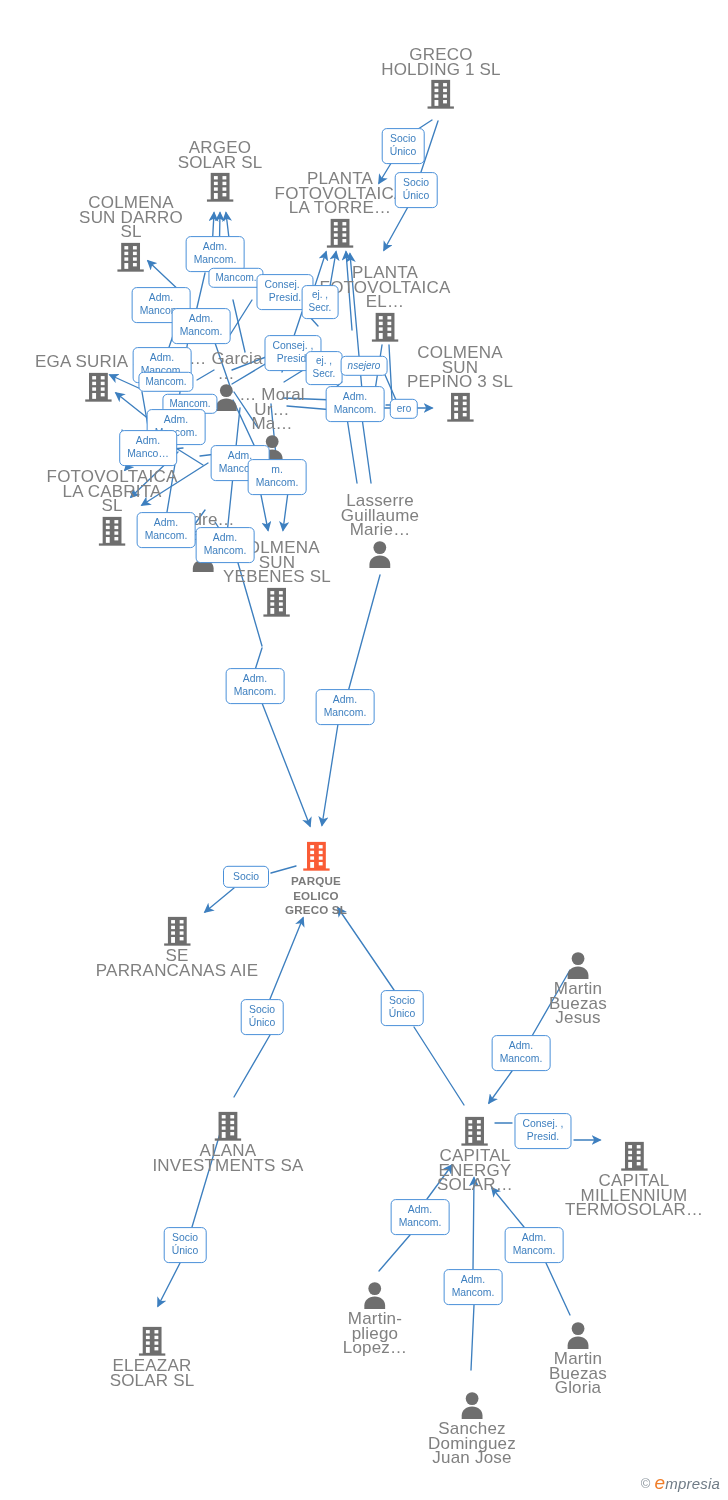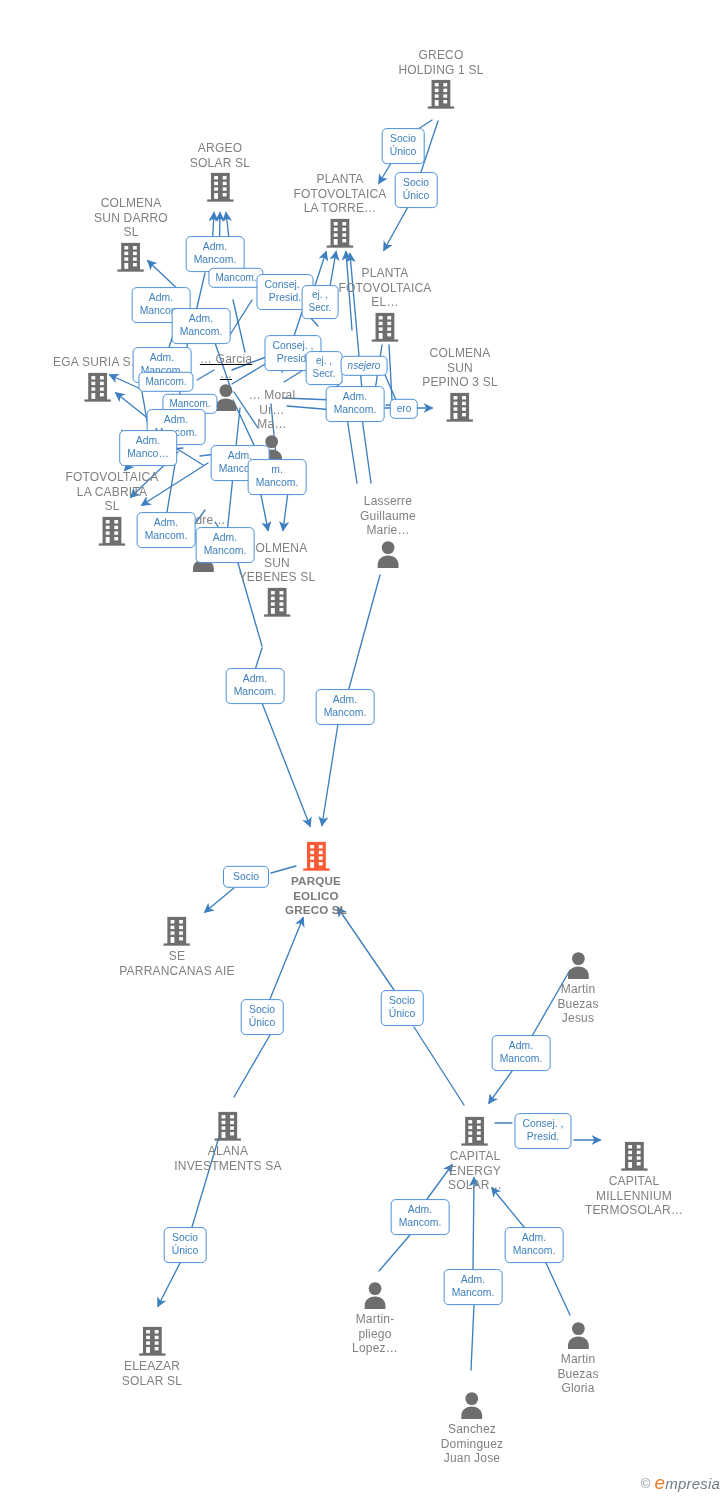--- a/index.html
+++ b/index.html
@@ -9,21 +9,21 @@
     width:728px;height:1500px;position:relative;overflow:hidden;
     -webkit-font-smoothing:antialiased;
   }
   #graph{position:absolute;left:0;top:0;width:728px;height:1500px;}
   #edges{position:absolute;left:0;top:0;width:728px;height:1500px;pointer-events:none;}
 
   
   .node{position:absolute;transform:translate(-50%,0);text-align:center;}
   .node .glyph{display:block;margin:0 auto;line-height:0;}
   .node .caption{
-    display:block;color:#808080;font-size:12px;line-height:14.6px;
+    display:block;color:#808080;font-size:17px;line-height:14.6px;
     letter-spacing:.2px;white-space:pre-line;
   }
   .node.label-above .caption{margin-bottom:1px;}
   .node.label-below .caption{margin-top:2px;}
   .node.focus .caption{color:#7a7a7a;font-weight:bold;font-size:11.6px;}
 
   
   .rel{
     position:absolute;transform:translate(-50%,-50%);
     background:#ffffff;border:1.3px solid #4a90d9;border-radius:5px;
@@ -325,21 +325,21 @@
               <rect x="18.5" y="5.4" width="4.1" height="3.6"></rect>
               <rect x="9.4" y="11.4" width="4.1" height="3.6"></rect>
               <rect x="18.5" y="11.4" width="4.1" height="3.6"></rect>
               <rect x="9.4" y="17.4" width="4.1" height="3.6"></rect>
               <rect x="18.5" y="17.4" width="4.1" height="3.6"></rect>
               <rect x="9.4" y="23.4" width="4.1" height="6.2"></rect>
               <rect x="18.5" y="23.4" width="4.1" height="3.6"></rect>
             </g>
           </svg></span>
       </div>
-      <div class="node label-above" style="left: 226px; top: 352px; text-decoration: underline;">
+      <div class="node label-above" style="left: 226px; top: 352px;">
         <span class="caption">…  Garcia
 …</span>
         <span class="glyph"><svg width="30" height="30" viewBox="0 0 30 30" xmlns="http://www.w3.org/2000/svg" aria-hidden="true">
             <circle cx="15" cy="8.6" r="6.4" fill="#6E6E6E"></circle>
             <path d="M15 16.4c-6.2 0-10.4 4.0-10.4 9.1v3.4h20.8v-3.4c0-5.1-4.2-9.1-10.4-9.1z" fill="#6E6E6E"></path>
           </svg></span>
       </div>
       <div class="node label-above" style="left: 272px; top: 388px;">
         <span class="caption">…  Moral
 Ur…
@@ -350,21 +350,21 @@
           </svg></span>
       </div>
       <div class="node label-above" style="left: 203px; top: 513px;">
         <span class="caption">Andre…
 Ilias…</span>
         <span class="glyph"><svg width="30" height="30" viewBox="0 0 30 30" xmlns="http://www.w3.org/2000/svg" aria-hidden="true">
             <circle cx="15" cy="8.6" r="6.4" fill="#6E6E6E"></circle>
             <path d="M15 16.4c-6.2 0-10.4 4.0-10.4 9.1v3.4h20.8v-3.4c0-5.1-4.2-9.1-10.4-9.1z" fill="#6E6E6E"></path>
           </svg></span>
       </div>
-      <div class="node label-above" style="left: 380px; top: 494px; margin-left: 8px;">
+      <div class="node label-above" style="left: 380px; top: 494px;">
         <span class="caption">Lasserre
 Guillaume
 Marie…</span>
         <span class="glyph"><svg width="30" height="30" viewBox="0 0 30 30" xmlns="http://www.w3.org/2000/svg" aria-hidden="true">
             <circle cx="15" cy="8.6" r="6.4" fill="#6E6E6E"></circle>
             <path d="M15 16.4c-6.2 0-10.4 4.0-10.4 9.1v3.4h20.8v-3.4c0-5.1-4.2-9.1-10.4-9.1z" fill="#6E6E6E"></path>
           </svg></span>
       </div>
       <div class="node label-below focus" style="left: 316px; top: 840px;">
         <span class="glyph"><svg width="31" height="32" viewBox="0 0 32 34" xmlns="http://www.w3.org/2000/svg" aria-hidden="true">

